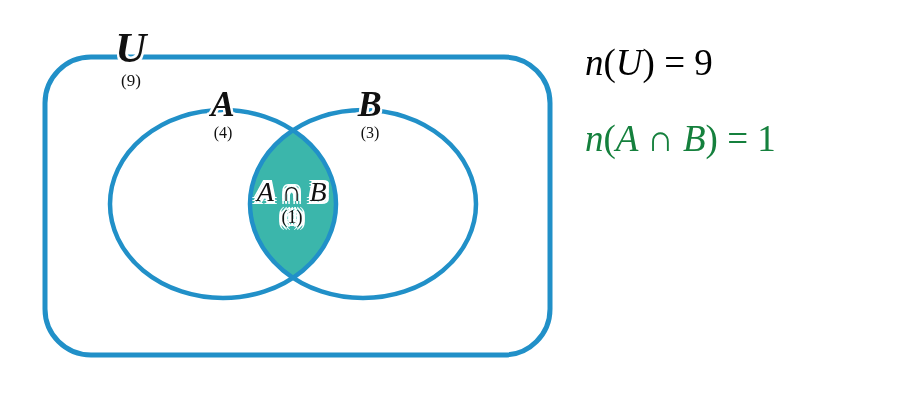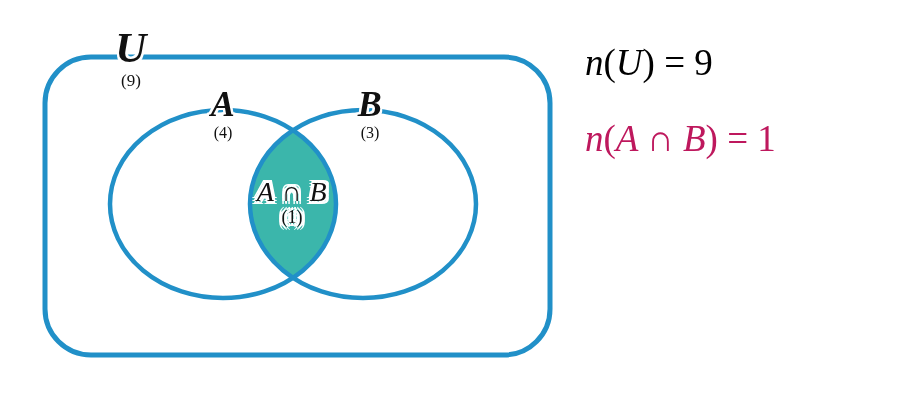--- a/index.html
+++ b/index.html
@@ -142,21 +142,21 @@
     font-size: 37px;
     line-height: 1;
     color: #000000;
     white-space: nowrap;
     margin-bottom: 39px;
   }
   .equation:last-child {
     margin-bottom: 0;
   }
   .equation.highlight {
-    color: #be185d;
+    color: #15803d;
   }
   .eq-var {
     font-style: italic;
   }
   .eq-op {
     font-style: normal;
   }
 </style>
 </head>
 <body>

